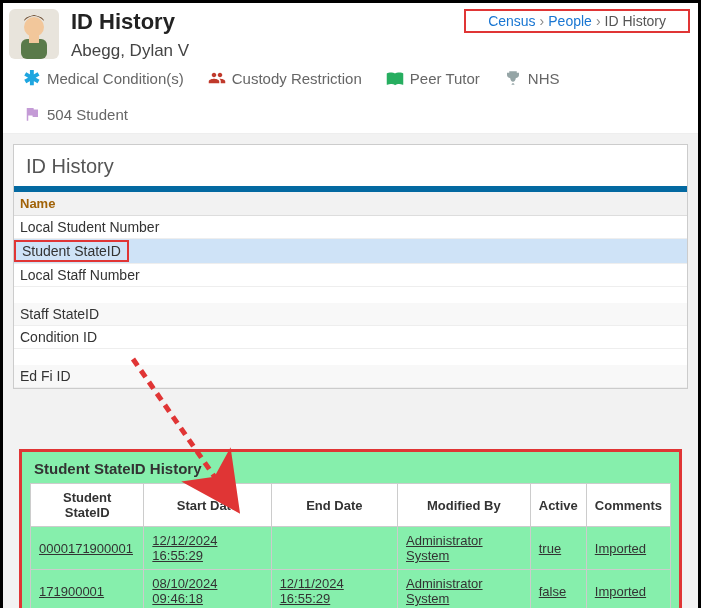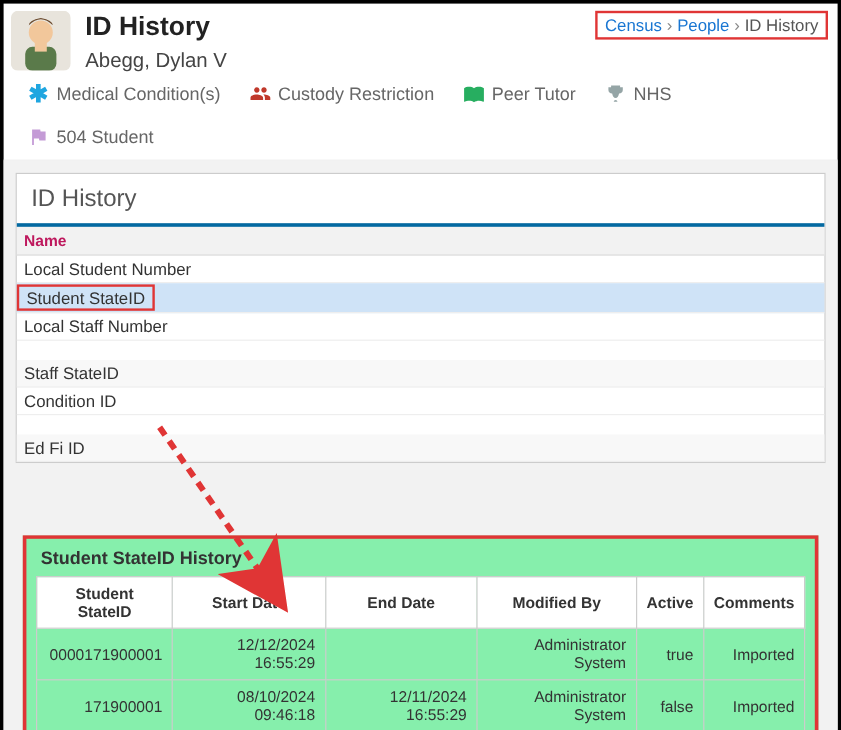--- a/index.html
+++ b/index.html
@@ -4,49 +4,49 @@
 <style>
   * { box-sizing: border-box; margin: 0; padding: 0; }
   body { font-family: Arial, Helvetica, sans-serif; font-size: 14px; color: #333; background: #fff; }
   .outer-frame { width: 701px; border: 3px solid #000; position: relative; }
   .header-row { display: flex; align-items: flex-start; padding: 6px 10px 0 6px; position: relative; }
   .avatar { width: 50px; height: 50px; border-radius: 6px; overflow: hidden; margin-right: 12px; flex-shrink: 0; }
   .avatar svg { display: block; }
   .title-block { flex: 1; }
   .page-title { font-size: 22px; font-weight: bold; color: #222; }
   .person-name { font-size: 17px; color: #444; margin-top: 6px; }
-  .breadcrumb { position: absolute; top: 6px; right: 8px; border: 2px solid #e03535; padding: 2px 6px; font-size: 14px; display: flex; gap: 4px; }
+  .breadcrumb { position: absolute; top: 6px; right: 8px; border: 2px solid #e03535; padding: 2px 22px; font-size: 14px; display: flex; gap: 4px; }
   .breadcrumb a { color: #1976d2; text-decoration: none; }
   .breadcrumb .sep { color: #888; }
   .breadcrumb .current { color: #555; }
   .flags-row { display: flex; flex-wrap: wrap; gap: 18px 24px; padding: 8px 12px 10px 20px; color: #666; font-size: 15px; border-bottom: 1px solid #eee; }
   .flag { display: flex; align-items: center; gap: 6px; }
   .icon { width: 18px; height: 18px; display: inline-flex; align-items: center; justify-content: center; }
   .icon-asterisk { color: #1fa6e0; font-size: 20px; font-weight: bold; }
   .icon-grad { color: #c0392b; }
   .icon-people { color: #c0392b; }
   .icon-book { color: #27ae60; }
   .icon-trophy { color: #95a5a6; }
   .icon-flag { color: #c49bd6; }
   .icon-user { color: #7f8c8d; }
   .content-pad { padding: 10px; background: #f2f2f2; }
   .panel { background: #fff; border: 1px solid #ccc; }
   .panel-title { font-size: 20px; color: #555; padding: 10px 12px 8px; }
-  .name-header { background: #f2f2f2; padding: 4px 6px; font-size: 13px; font-weight: bold; color: #be185d; border-top: 3px solid #0369a1; border-bottom: 1px solid #ddd; }
+  .name-header { background: #f2f2f2; padding: 4px 6px; font-size: 13px; font-weight: bold; color: #a16207; border-top: 6px solid #0369a1; border-bottom: 1px solid #ddd; }
   .name-list .row { padding: 3px 6px; font-size: 14px; color: #333; cursor: pointer; border-bottom: 1px solid #eee; }
   .name-list .row.alt { background: #f8f8f8; margin-top: 16px; }
   .name-list .row.selected { background: #cfe3f7; display: inline-block; border: 2px solid #e03535; padding: 1px 6px; margin: 1px 0; }
   .selected-wrap { background: #cfe3f7; border-bottom: 1px solid #eee; }
   .arrow-layer { position: relative; height: 60px; margin: 0; background: #f2f2f2; }
   .arrow-svg { position: absolute; top: -40px; left: 100px; }
   .detail-box { border: 3px solid #e03535; background: #86efac; margin: 0 6px 10px; padding: 6px 8px 10px; }
   .detail-title { font-weight: bold; font-size: 15px; padding: 2px 4px 6px; }
   table.history { width: 100%; border-collapse: collapse; font-size: 13px; }
   table.history th { background: #fff; border: 1px solid #ccc; padding: 6px 8px; font-weight: bold; color: #333; text-align: center; }
-  table.history td { border: 1px solid #ccc; padding: 6px 8px; text-align: right; color: #333; }
+  table.history td { border: 1px solid #ccc; padding: 6px 8px; text-align: left; color: #333; text-decoration: underline; }
 </style>
 </head>
 <body>
 
 <div class="outer-frame">
   <div class="header-row">
     <div class="avatar">
       <svg width="50" height="50" viewBox="0 0 50 50">
         <rect width="50" height="50" fill="#e8e4dc"></rect>
         <circle cx="25" cy="18" r="10" fill="#f2c79b"></circle>

